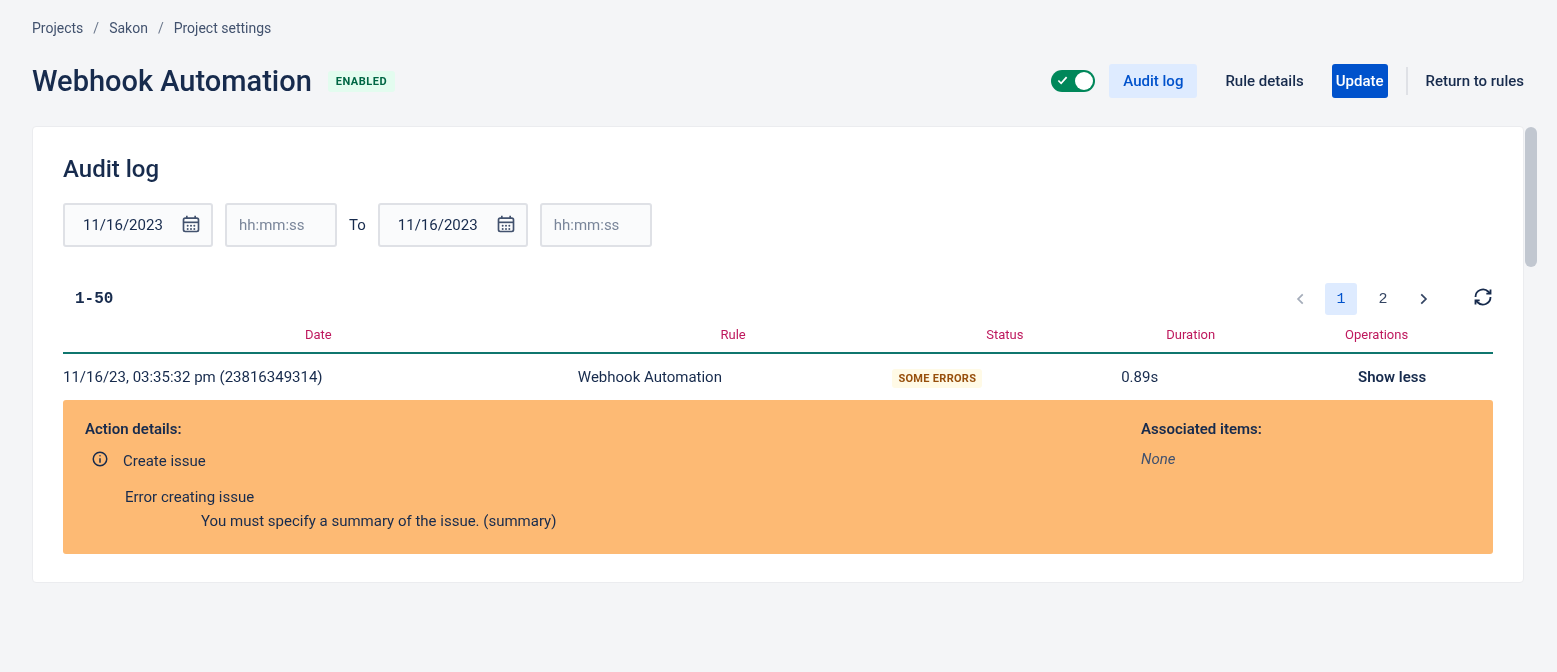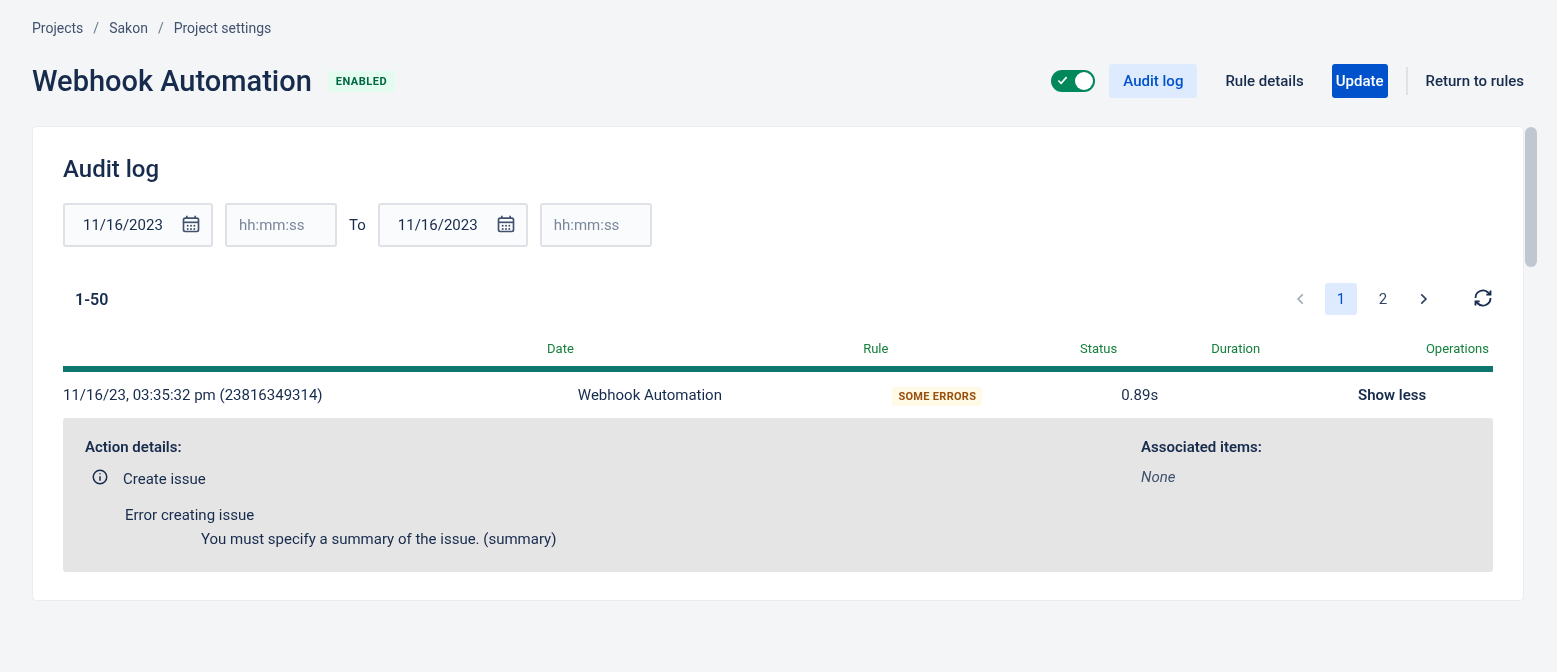--- a/index.html
+++ b/index.html
@@ -146,21 +146,22 @@
     width: 90px;
   }
   .input-box input::placeholder { color: #7a869a; }
   .date-input { width: 150px; justify-content: flex-end; }
   .time-input { width: 112px; }
   .cal-icon svg { width: 20px; height: 20px; }
   .to-label { color: #172b4d; font-size: 15px; }
   .pager-row {
     display: flex;
     align-items: center;
-    margin-bottom: 18px;
+    margin-bottom: 4px;
+    font-family: Liberation Mono, monospace;
   }
   .range { font-weight: 600; font-size: 16px; margin-left: 12px; }
   .pager {
     margin-left: auto;
     display: flex;
     align-items: center;
     gap: 10px;
   }
   .page-arrow {
     width: 28px;
@@ -183,45 +184,45 @@
     font-size: 15px;
     color: #344563;
   }
   .page-num.active { background: #deebff; color: #0052cc; }
   .refresh-icon { margin-left: 26px; cursor: pointer; color: #172b4d; }
   table {
     width: 100%;
     border-collapse: collapse;
   }
   th {
-    text-align: right;
+    text-align: center;
     font-weight: 400;
-    color: #15803d;
+    color: #be185d;
     font-size: 13px;
     padding: 8px 4px 10px 0;
-    border-bottom: 6px solid #0f766e;
+    border-bottom: 2px solid #0f766e;
   }
   td {
     padding: 14px 4px 14px 0;
     font-size: 15px;
     color: #172b4d;
     vertical-align: middle;
   }
   .status-badge {
     background: #fffae6;
     color: #974f0c;
     font-weight: 700;
     font-size: 11px;
     padding: 3px 6px;
     border-radius: 3px;
     letter-spacing: 0.3px;
   }
   .show-less { font-weight: 600; cursor: pointer; margin-left: 31px; }
   .details-panel {
-    background: #e5e5e5;
+    background: #fdba74;
     padding: 20px 22px 24px 22px;
     border-radius: 3px;
     display: flex;
     gap: 60px;
   }
   .details-left { flex: 1; }
   .details-header {
     font-weight: 600;
     color: #172b4d;
     margin-bottom: 12px;

